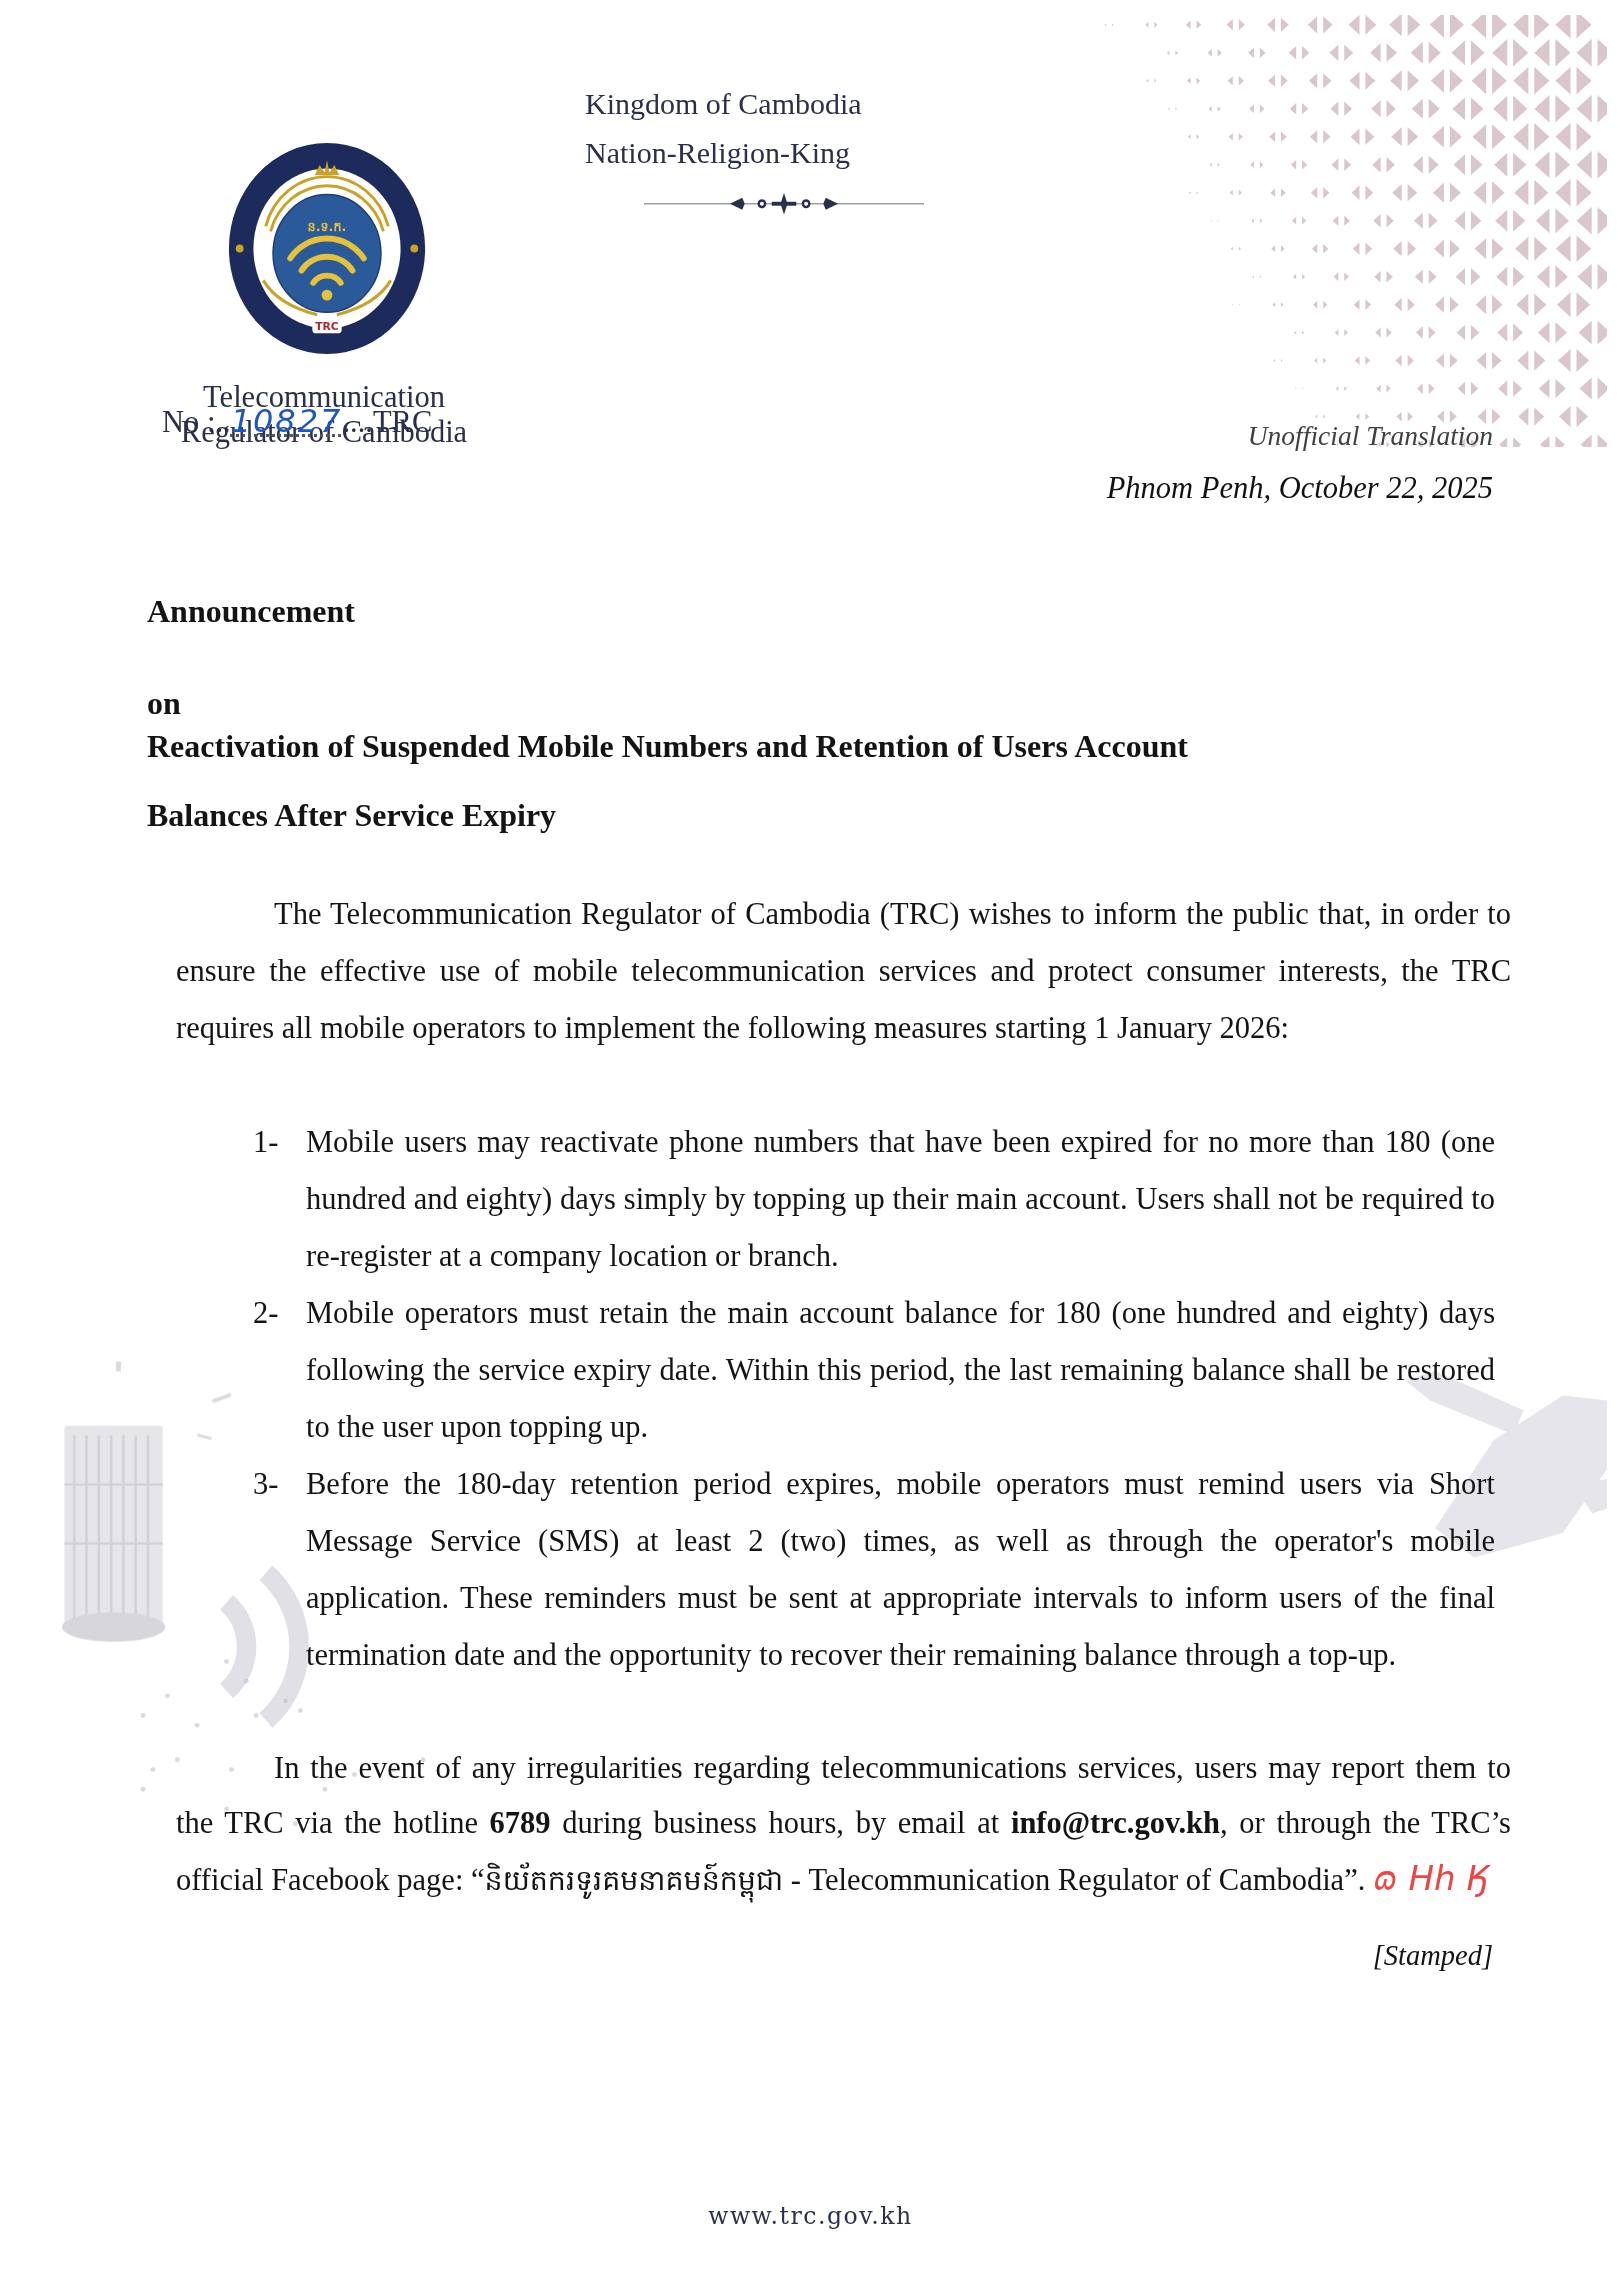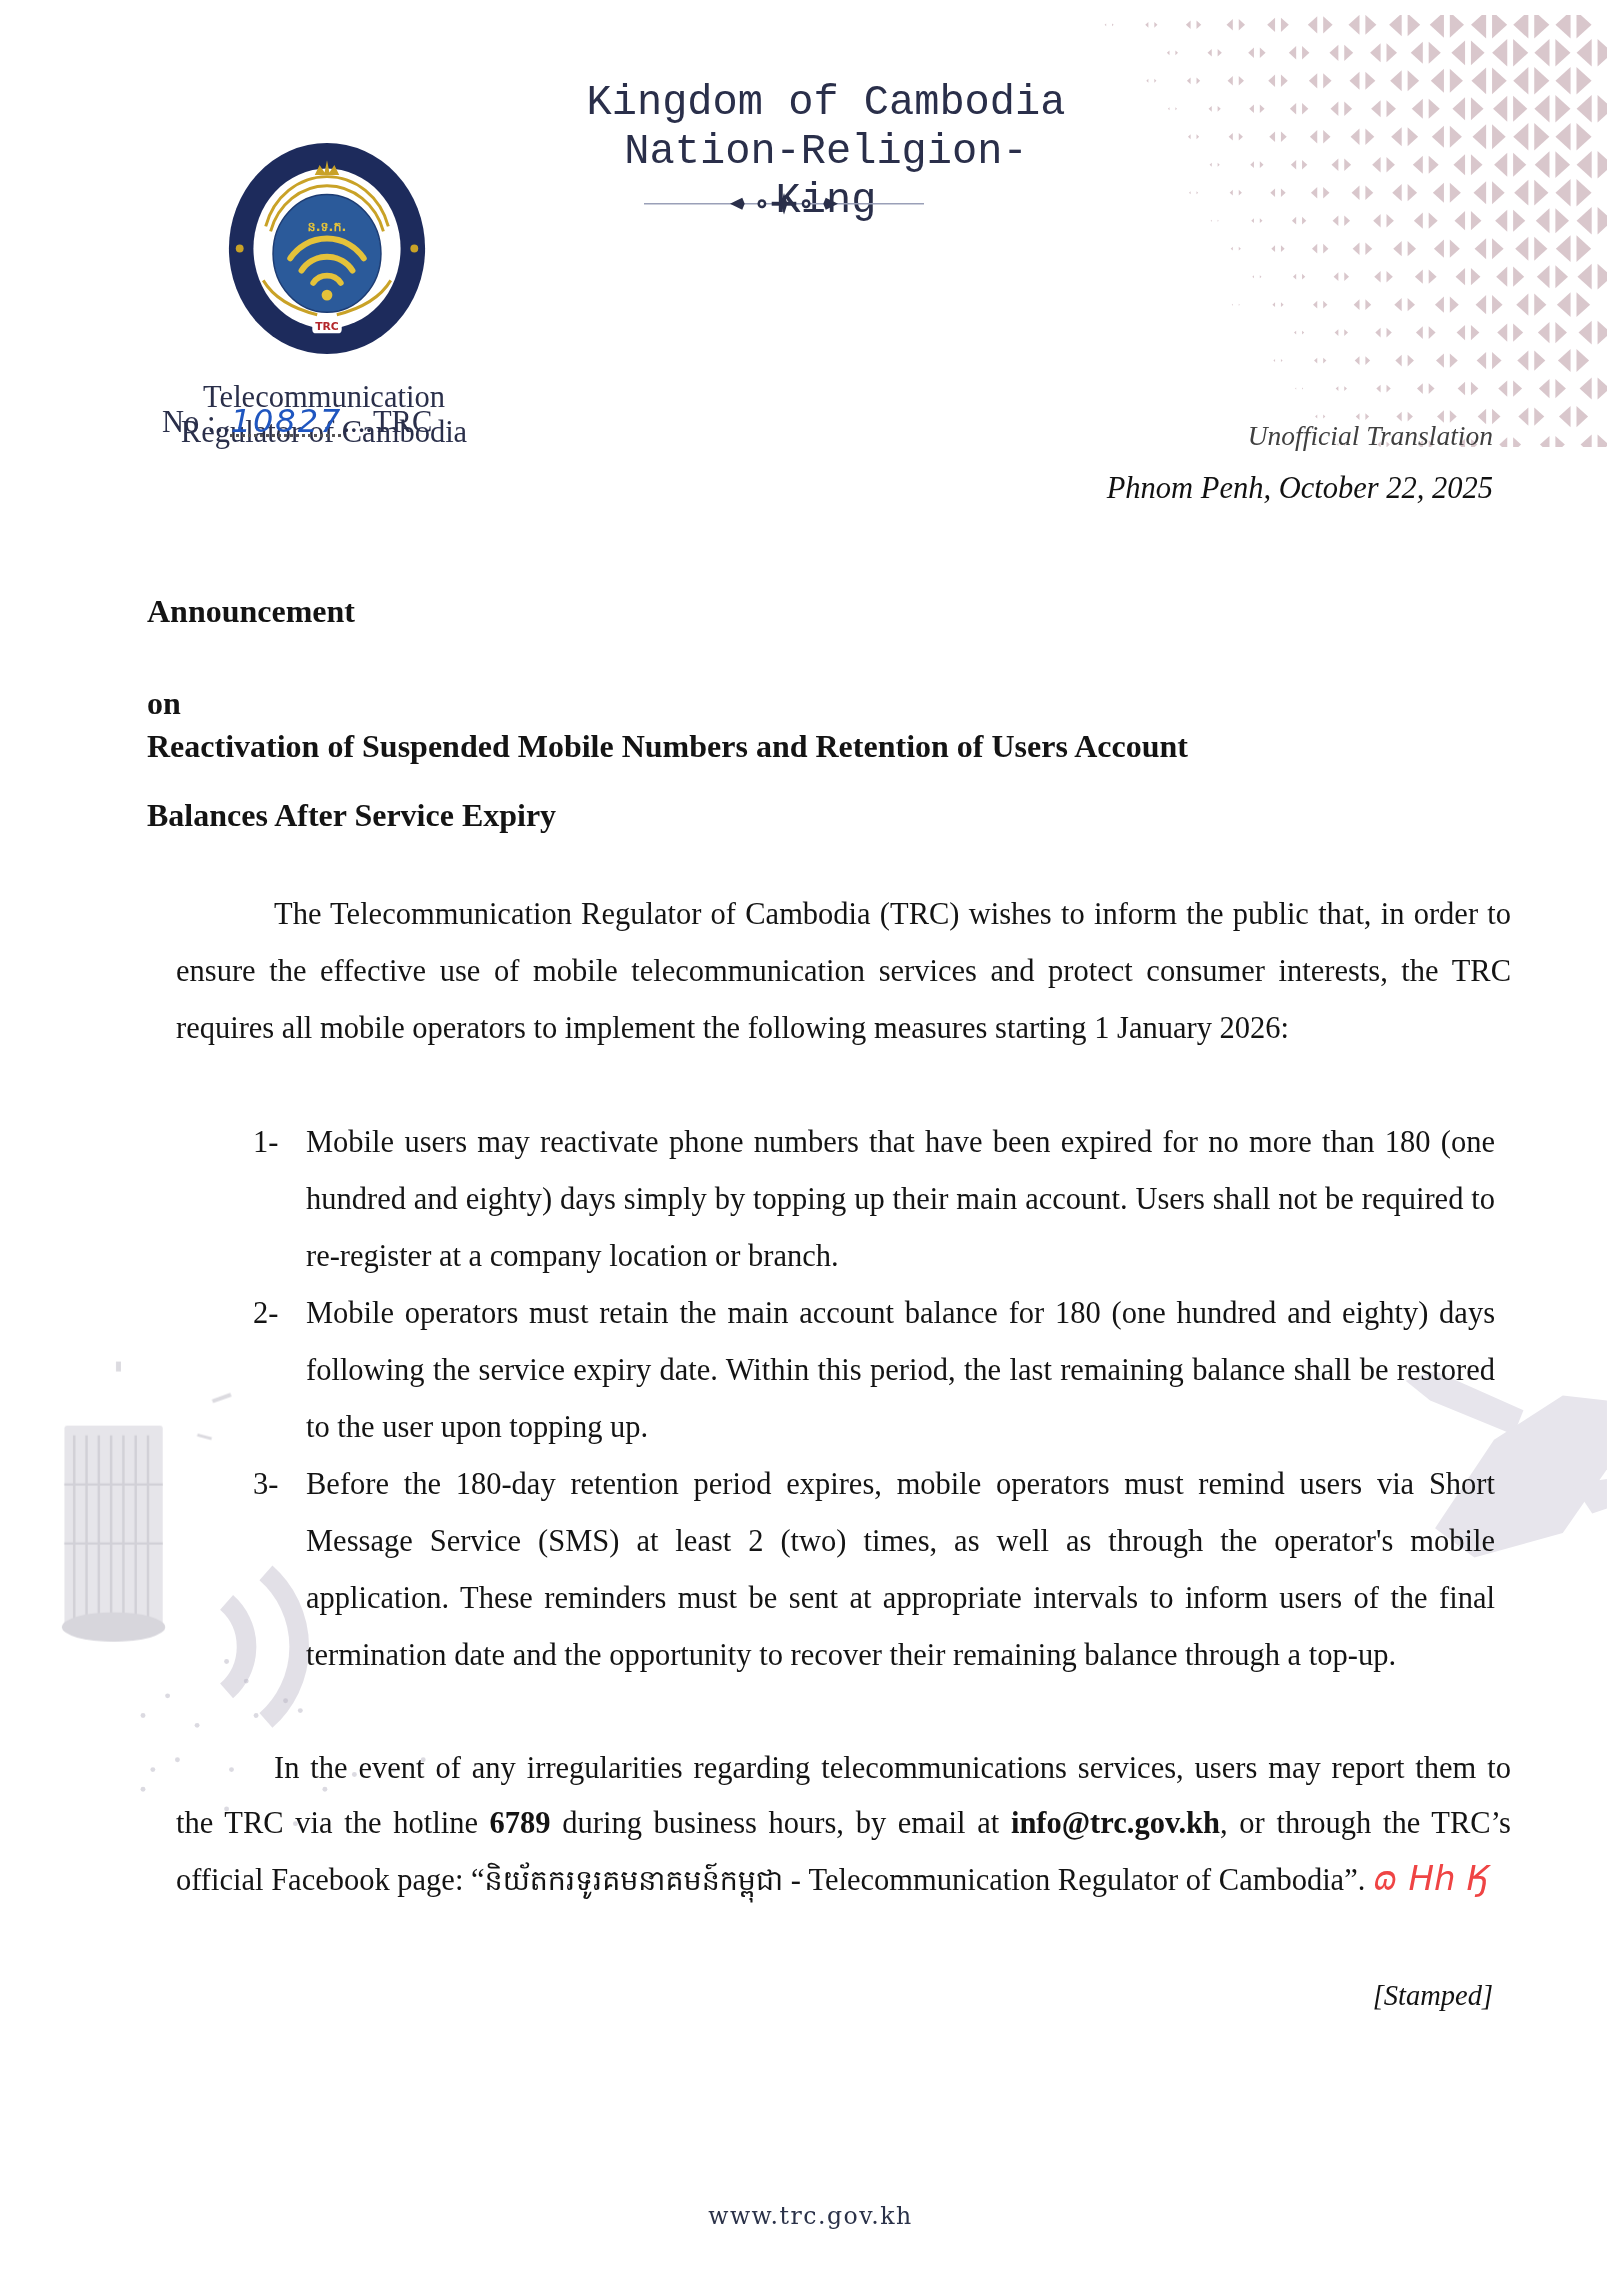--- a/index.html
+++ b/index.html
@@ -8,22 +8,22 @@
     .abs { position: absolute; }
 
     
     #tri-pattern { position: absolute; left: 1057px; top: 14.7px; width: 550px; height: 432px; }
 
     
     #sat-left { position: absolute; left: 19.7px; top: 1337px; width: 423px; height: 934px; }
     #sat-right { position: absolute; left: 1376px; top: 1371px; width: 236px; height: 221px; }
 
     
-    .kingdom { left: 585px; top: 79px; width: 482px; text-align: center; color: #2a2f4a;
-               font-size: 42px; line-height: 49px; font-family: Liberation Mono, monospace; }
+    .kingdom { left: 585px; top: 79px; width: 482px; color: #2a2f4a;
+               font-size: 30px; line-height: 49px; }
     .ornament { left: 644px; top: 189px; width: 280px; height: 29.5px; }
 
     .logo { left: 224px; top: 138px; width: 206px; height: 221px; }
     .org-name { left: 152px; top: 334px; width: 344px; text-align: center; color: #2a2f4a;
                 font-size: 30.5px; line-height: 35px; margin-top: 46px; }
     .ref-no { left: 162px; top: 404px; width: 334px; color: #2a2f4a; font-size: 30.5px; line-height: 35px; }
     .ref-no .hand { color: #1f56c0; font-family: "DejaVu Sans", sans-serif; font-style: italic;
                     font-size: 32px; letter-spacing: 2px; text-decoration: underline dotted #555; }
 
     .unofficial { right: 130px; top: 420px; font-style: italic; font-size: 27.5px; line-height: 32px; color: #404040; }
@@ -35,21 +35,21 @@
     
     .body-text { font-size: 30.5px; line-height: 57px; text-align: justify; margin-left: 16px; }
     .para { left: 160px; width: 1335px; }
     .indent { text-indent: 98px; }
     .list-num { left: 253px; font-size: 30.5px; line-height: 57px; }
     .list-body { left: 306px; width: 1189px; font-size: 30.5px; line-height: 57px; text-align: justify; }
     .bold { font-weight: bold; }
     .khmer { font-family: "DejaVu Sans", sans-serif; font-size: 28.5px; }
     .signature { color: #ef4444; font-family: "DejaVu Sans", sans-serif; font-style: italic; font-size: 34px; }
 
-    .stamped { right: 130px; top: 1980px; font-style: italic; font-size: 28.5px; line-height: 32px; }
+    .stamped { right: 130px; top: 1940px; font-style: italic; font-size: 28.5px; line-height: 32px; }
     .website { left: 663px; top: 2202px; width: 295px; text-align: center; font-family: "DejaVu Serif", serif;
                font-size: 23.6px; letter-spacing: 1.5px; color: #2a3148; }
   </style>
 </head>
 <body>
 
 <svg id="tri-pattern" viewBox="0 0 1120 880">
     <polygon points="100,17.083333333333332 100,22.916666666666668 96.79166666666667,20" fill="#d9c7cc"></polygon>
     <polygon points="112,17.083333333333332 112,22.916666666666668 115.20833333333333,20" fill="#d9c7cc"></polygon>
     <polygon points="186,14.166666666666668 186,25.833333333333332 179.58333333333334,20" fill="#d9c7cc"></polygon>

